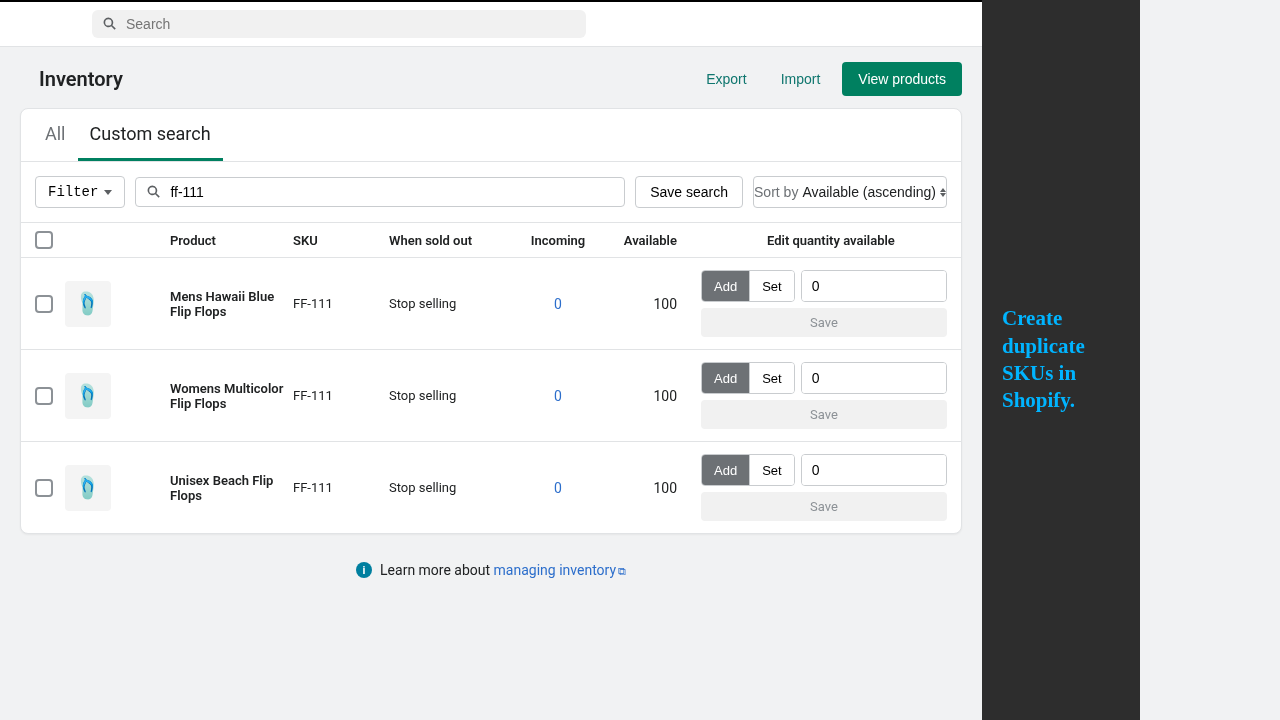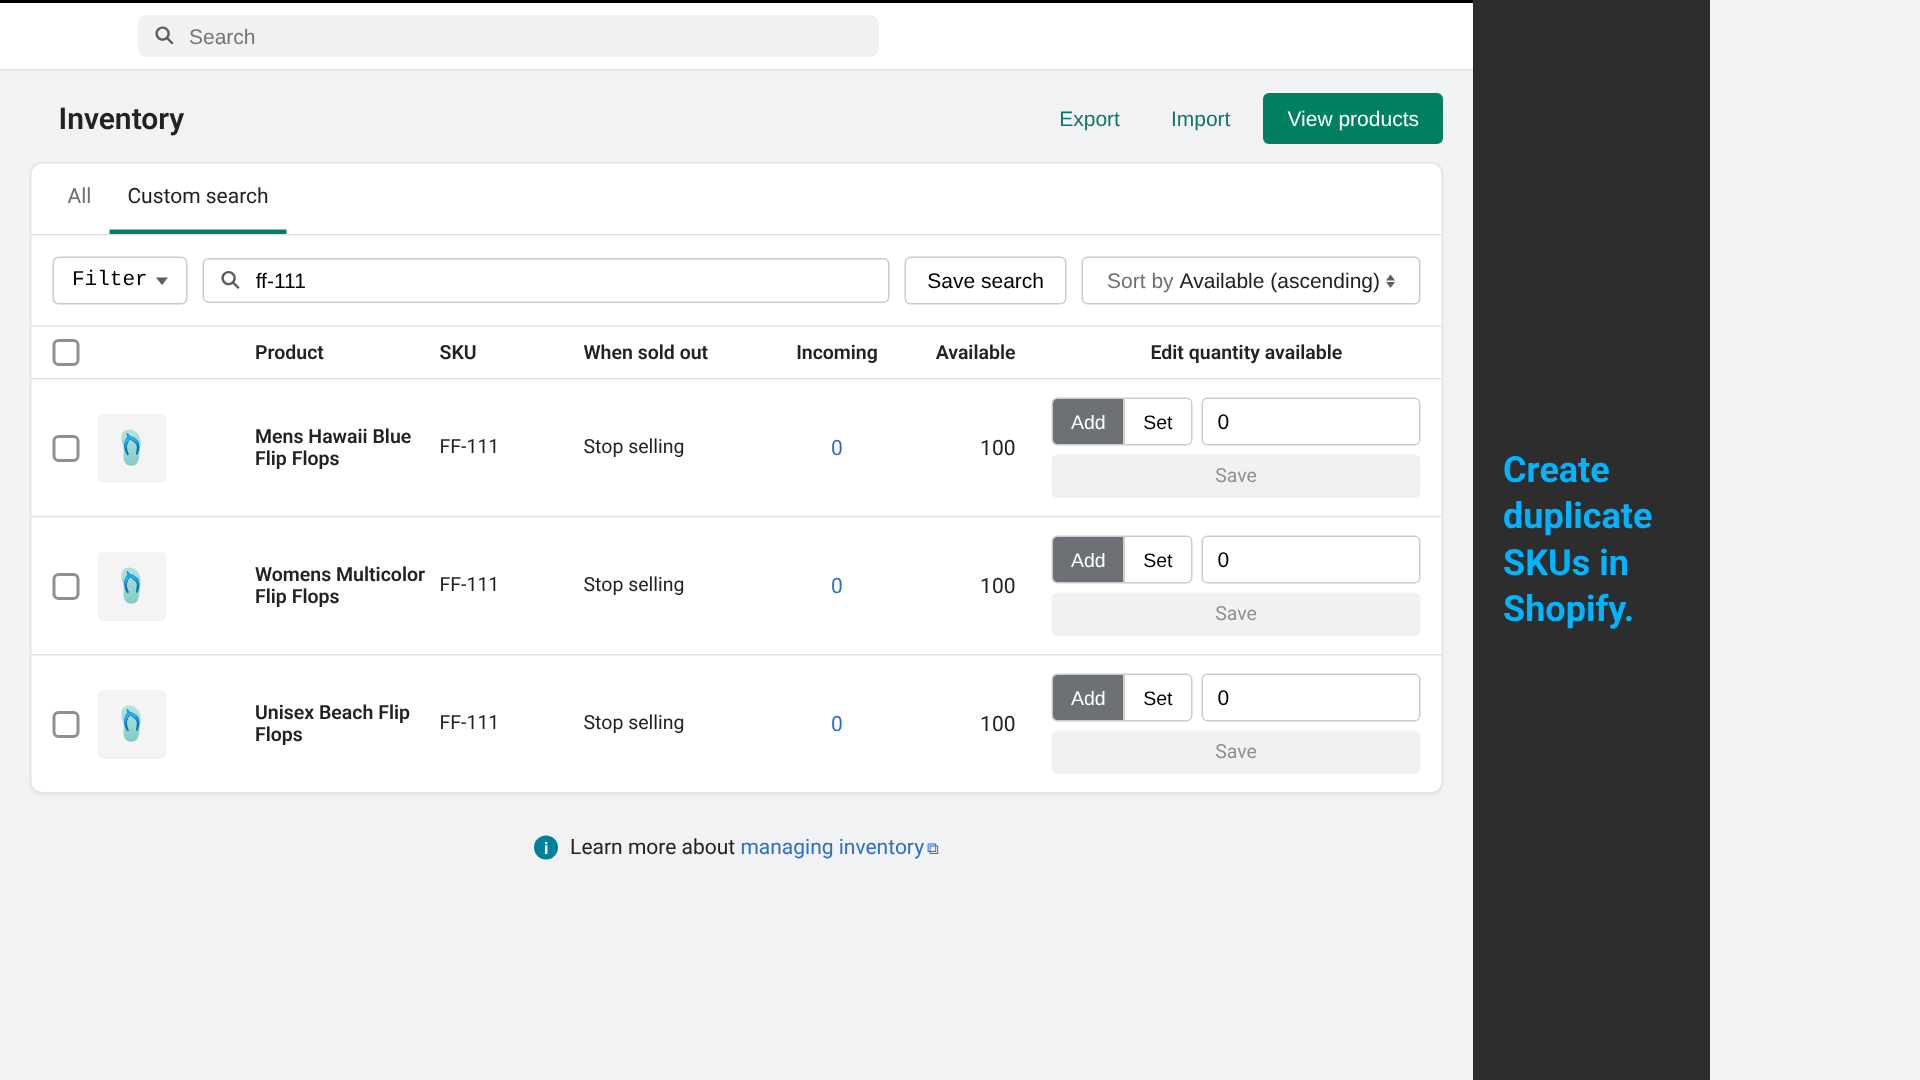--- a/index.html
+++ b/index.html
@@ -1,42 +1,42 @@
 <!DOCTYPE html>
 <html><head>
 <meta charset="utf-8">
 <style>
 * { box-sizing: border-box; margin: 0; padding: 0; }
 body { font-family: -apple-system, BlinkMacSystemFont, "Segoe UI", Roboto, sans-serif; font-size: 14px; background: #f1f2f3; color: #202223; }
 .layout { display: flex; width: 1140px; height: 720px; }
 .main { width: 982px; background: #f1f2f3; display: flex; flex-direction: column; }
 .sidebar-right { flex: 1; background: #2d2d2d; display: flex; align-items: center; justify-content: center; padding: 20px; }
-.sidebar-text { color: #00b4ff; font-size: 24px; font-weight: 700; line-height: 1.3; }
+.sidebar-text { color: #00b4ff; font-size: 21px; font-weight: 700; line-height: 1.3; font-family: Liberation Serif, serif; }
 
 .topbar { background: #fff; border-top: 2px solid #000; border-bottom: 1px solid #e1e3e5; padding: 8px 0; display: flex; }
 .search-wrap { margin-left: 92px; width: 494px; background: #f1f1f1; border-radius: 6px; display: flex; align-items: center; padding: 6px 10px; gap: 8px; }
 .search-wrap input { border: none; background: transparent; outline: none; flex: 1; font-size: 14px; }
 
 .page-header { display: flex; align-items: center; padding: 15px 20px 12px; margin-left: 19px; }
 .page-title { font-size: 20px; font-weight: 600; }
 .header-actions { margin-left: auto; display: flex; gap: 10px; align-items: center; }
 .link-btn { background: none; border: none; cursor: pointer; font-size: 14px; padding: 8px 12px; color: #0f766e; }
 .primary-btn { background: #008060; color: #fff; border: none; border-radius: 4px; padding: 9px 16px; font-size: 14px; cursor: pointer; }
 
 .card { background: #fff; margin: 0 20px; border-radius: 8px; border: 1px solid #e1e3e5; box-shadow: 0 1px 2px rgba(0,0,0,0.05); }
 .tabs { display: flex; border-bottom: 1px solid #e1e3e5; padding: 0 12px; }
-.tab { padding: 14px 12px; font-size: 14px; color: #6d7175; cursor: pointer; border-bottom: 3px solid transparent; }
+.tab { padding: 14px 12px; font-size: 18px; color: #6d7175; cursor: pointer; border-bottom: 3px solid transparent; }
 .tab.active { color: #202223; border-bottom-color: #008060; }
 
 .filters { display: flex; align-items: center; gap: 10px; padding: 14px 14px; }
 .filter-btn { display: flex; align-items: center; gap: 6px; border: 1px solid #c9cccf; background: #fff; border-radius: 4px; padding: 7px 12px; cursor: pointer; font-size: 14px; font-family: Liberation Mono, monospace; }
 .filter-search { flex: 1; display: flex; align-items: center; border: 1px solid #c9cccf; border-radius: 4px; padding: 6px 10px; gap: 8px; }
 .filter-search input { border: none; outline: none; flex: 1; font-size: 14px; }
 .outline-btn { border: 1px solid #c9cccf; background: #fff; border-radius: 4px; padding: 7px 14px; cursor: pointer; font-size: 14px; }
-.sort-btn { border: 1px solid #c9cccf; background: #fff; border-radius: 4px; padding: 7px 16px; cursor: pointer; font-size: 14px; color: #6d7175; display: flex; align-items: center; gap: 4px; }
+.sort-btn { border: 1px solid #c9cccf; background: #fff; border-radius: 4px; padding: 7px 0; cursor: pointer; font-size: 14px; color: #6d7175; display: flex; align-items: center; gap: 4px; }
 .sort-btn .val { color: #202223; }
 
 .table-header { display: flex; align-items: center; padding: 8px 14px; font-weight: 600; font-size: 13px; border-top: 1px solid #e1e3e5; }
 .col-check { width: 30px; }
 .col-img { width: 58px; }
 .col-prod { width: 170px; padding-left: 47px; }
 .col-sku { width: 96px; }
 .col-when { width: 130px; }
 .col-in { width: 78px; text-align: center; }
 .col-av { width: 100px; text-align: right; padding-right: 20px; }

